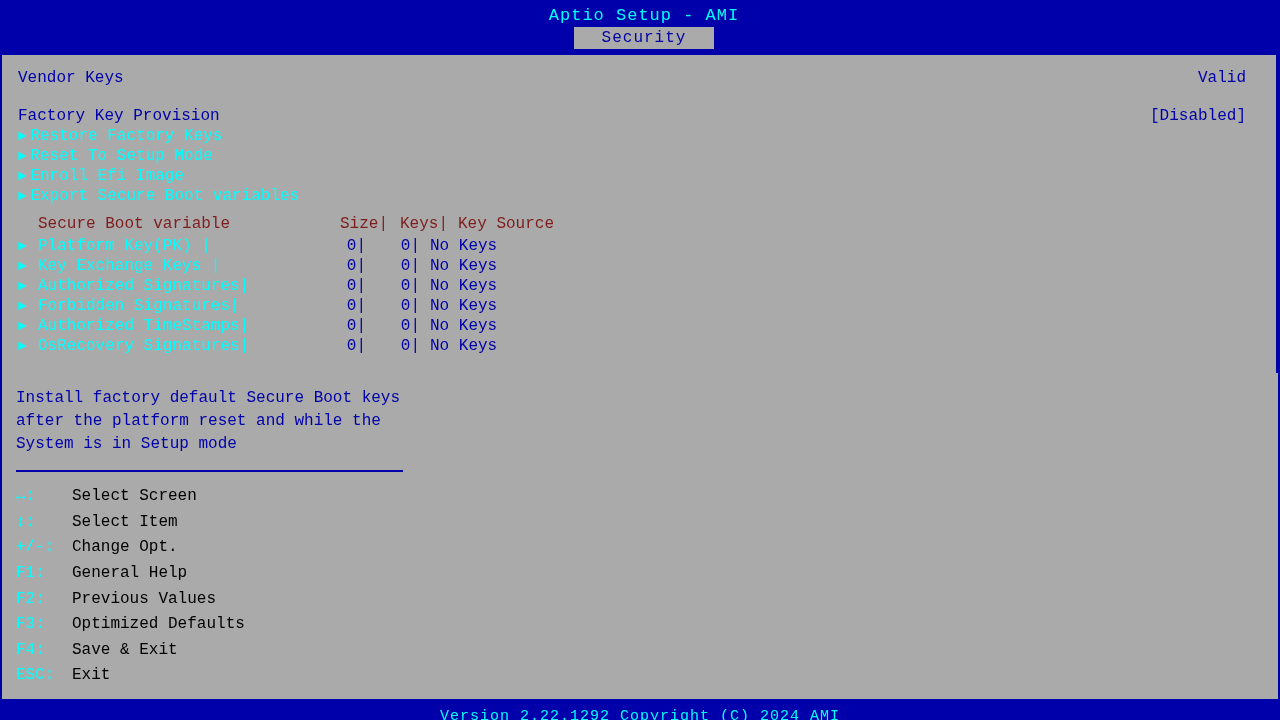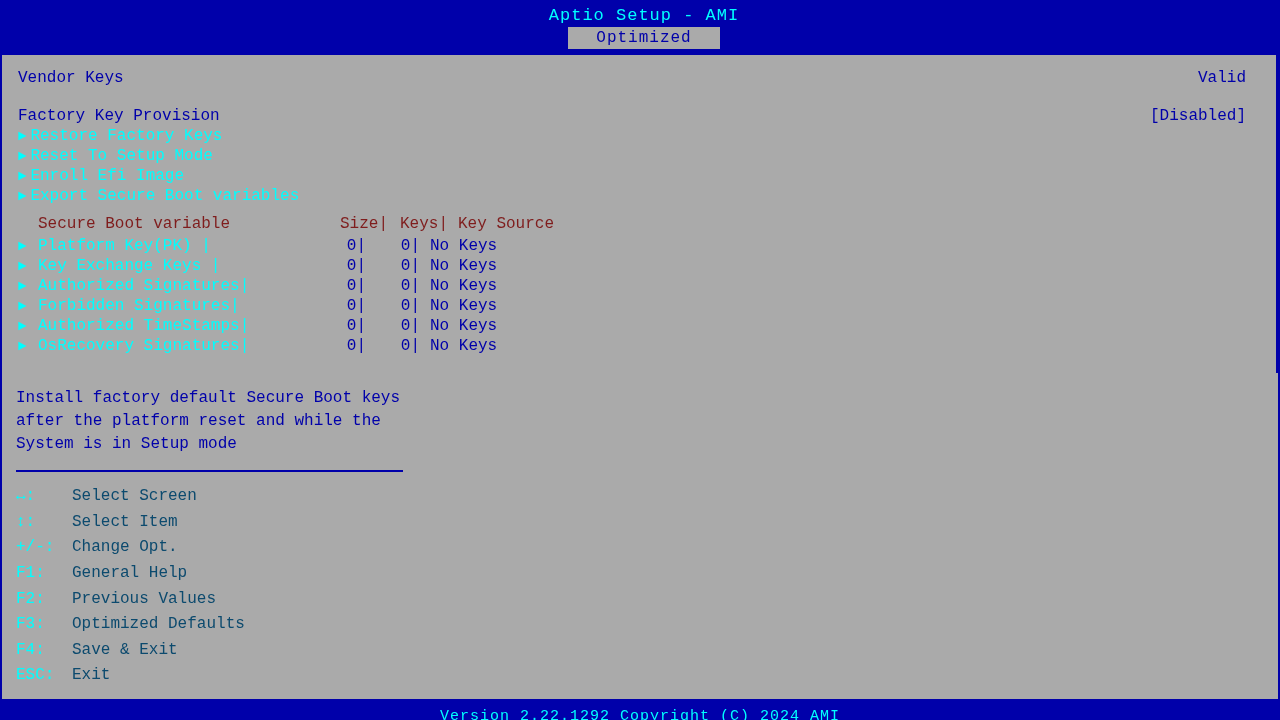--- a/index.html
+++ b/index.html
@@ -153,21 +153,21 @@
     }
     .key-line {
       display: flex;
       gap: 4px;
     }
     .key-code {
       color: #00ffff;
       min-width: 52px;
     }
     .key-desc {
-      color: #0c4a6e;
+      color: #000000;
     }
 
     
     #footer {
       background: #0000aa;
       color: #00ffff;
       text-align: center;
       padding: 6px 0;
       font-family: 'Courier New', Courier, monospace;
       font-size: 15px;
@@ -175,21 +175,21 @@
       height: 32px;
       line-height: 20px;
     }
   </style>
 </head>
 <body>
 
 <div id="header">
   <div id="header-title">Aptio Setup - AMI</div>
   <div>
-    <span id="header-subtitle">Optimized</span>
+    <span id="header-subtitle">Security</span>
   </div>
 </div>
 
 <div id="main">
 
   <div id="left-panel">
 
     <div class="row">
       <span class="label">Vendor Keys</span>
       <span class="value">Valid</span>

